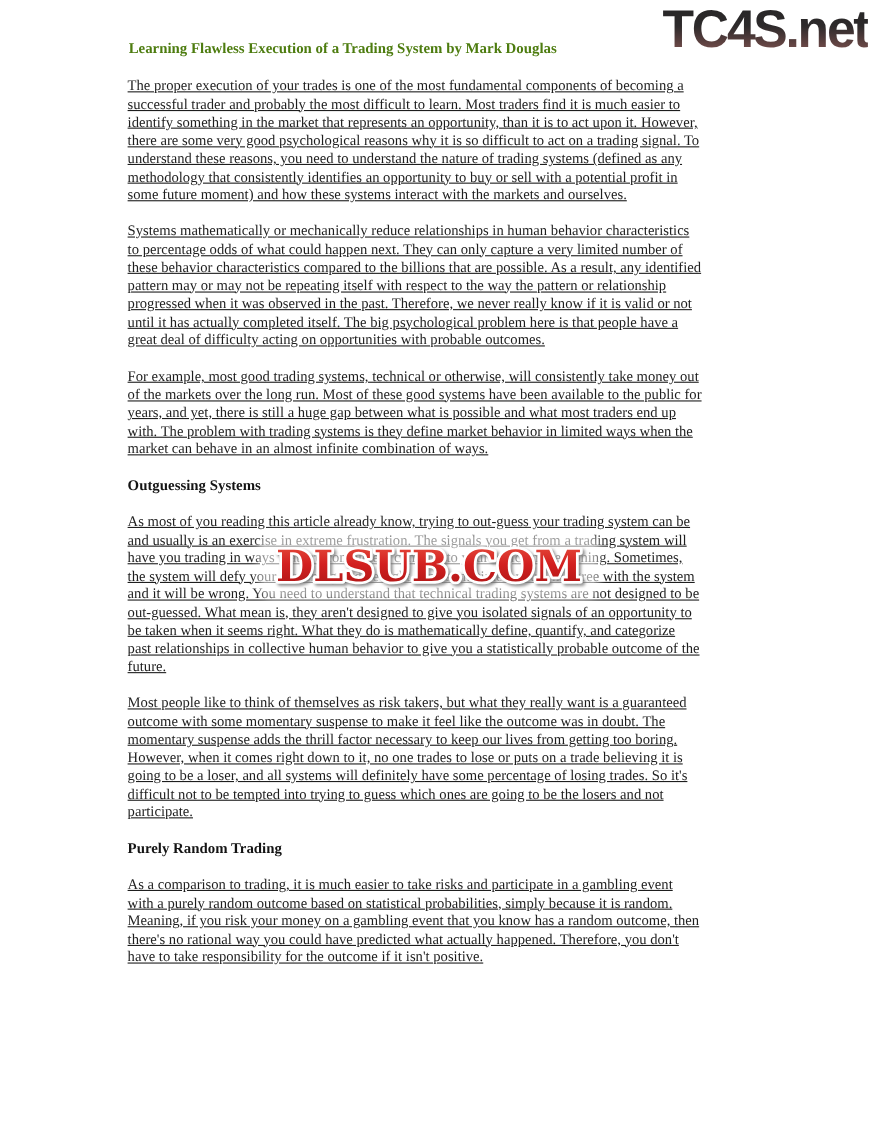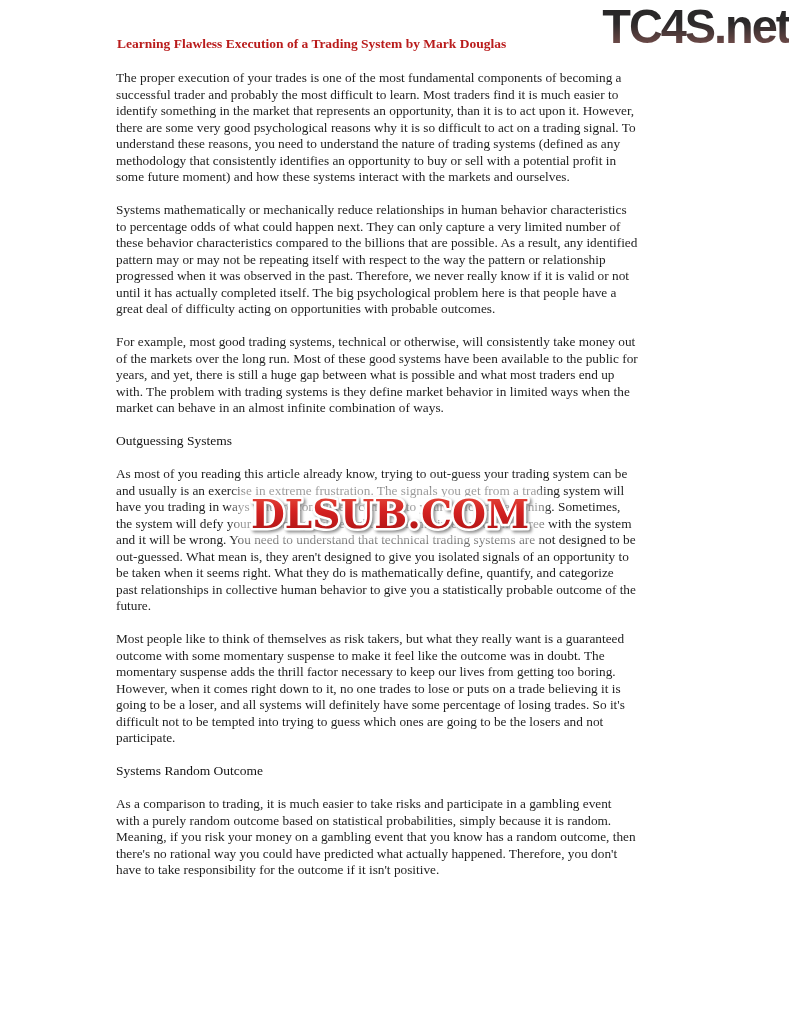--- a/index.html
+++ b/index.html
@@ -30,42 +30,43 @@
     color: transparent;
   }
 
   
   .doc-title {
     position: absolute;
     left: 117px;
     top: 36px;
     font-size: 13.5px;
     font-weight: bold;
-    color: #b91c1c;
+    color: #4d7c0f;
     white-space: nowrap;
   }
 
   
   .article {
     position: absolute;
     left: 116px;
     top: 70px;
     width: 660px;
     font-size: 13.3px;
     line-height: 16.5px;
     color: #1e1e1e;
   }
   .para {
     margin: 0 0 16.5px 0;
     white-space: pre-line;
+    text-decoration: underline;
   }
   .heading {
     margin: 3px 0 16.5px 0;
     font-size: 13.5px;
-    font-weight: normal;
+    font-weight: bold;
     line-height: 16.5px;
     color: #141414;
   }
 
   
   .watermark {
     position: absolute;
     left: 240px;
     top: 488px;
     width: 300px;
@@ -130,21 +131,21 @@
 be taken when it seems right. What they do is mathematically define, quantify, and categorize
 past relationships in collective human behavior to give you a statistically probable outcome of the
 future.</p>
     <p class="para">Most people like to think of themselves as risk takers, but what they really want is a guaranteed
 outcome with some momentary suspense to make it feel like the outcome was in doubt. The
 momentary suspense adds the thrill factor necessary to keep our lives from getting too boring.
 However, when it comes right down to it, no one trades to lose or puts on a trade believing it is
 going to be a loser, and all systems will definitely have some percentage of losing trades. So it's
 difficult not to be tempted into trying to guess which ones are going to be the losers and not
 participate.</p>
-    <h2 class="heading">Systems Random Outcome</h2>
+    <h2 class="heading">Purely Random Trading</h2>
     <p class="para">As a comparison to trading, it is much easier to take risks and participate in a gambling event
 with a purely random outcome based on statistical probabilities, simply because it is random.
 Meaning, if you risk your money on a gambling event that you know has a random outcome, then
 there's no rational way you could have predicted what actually happened. Therefore, you don't
 have to take responsibility for the outcome if it isn't positive.</p>
   </div>
 
   <div class="watermark">
     <svg width="300" height="52" viewBox="0 0 300 52">
       <defs>

